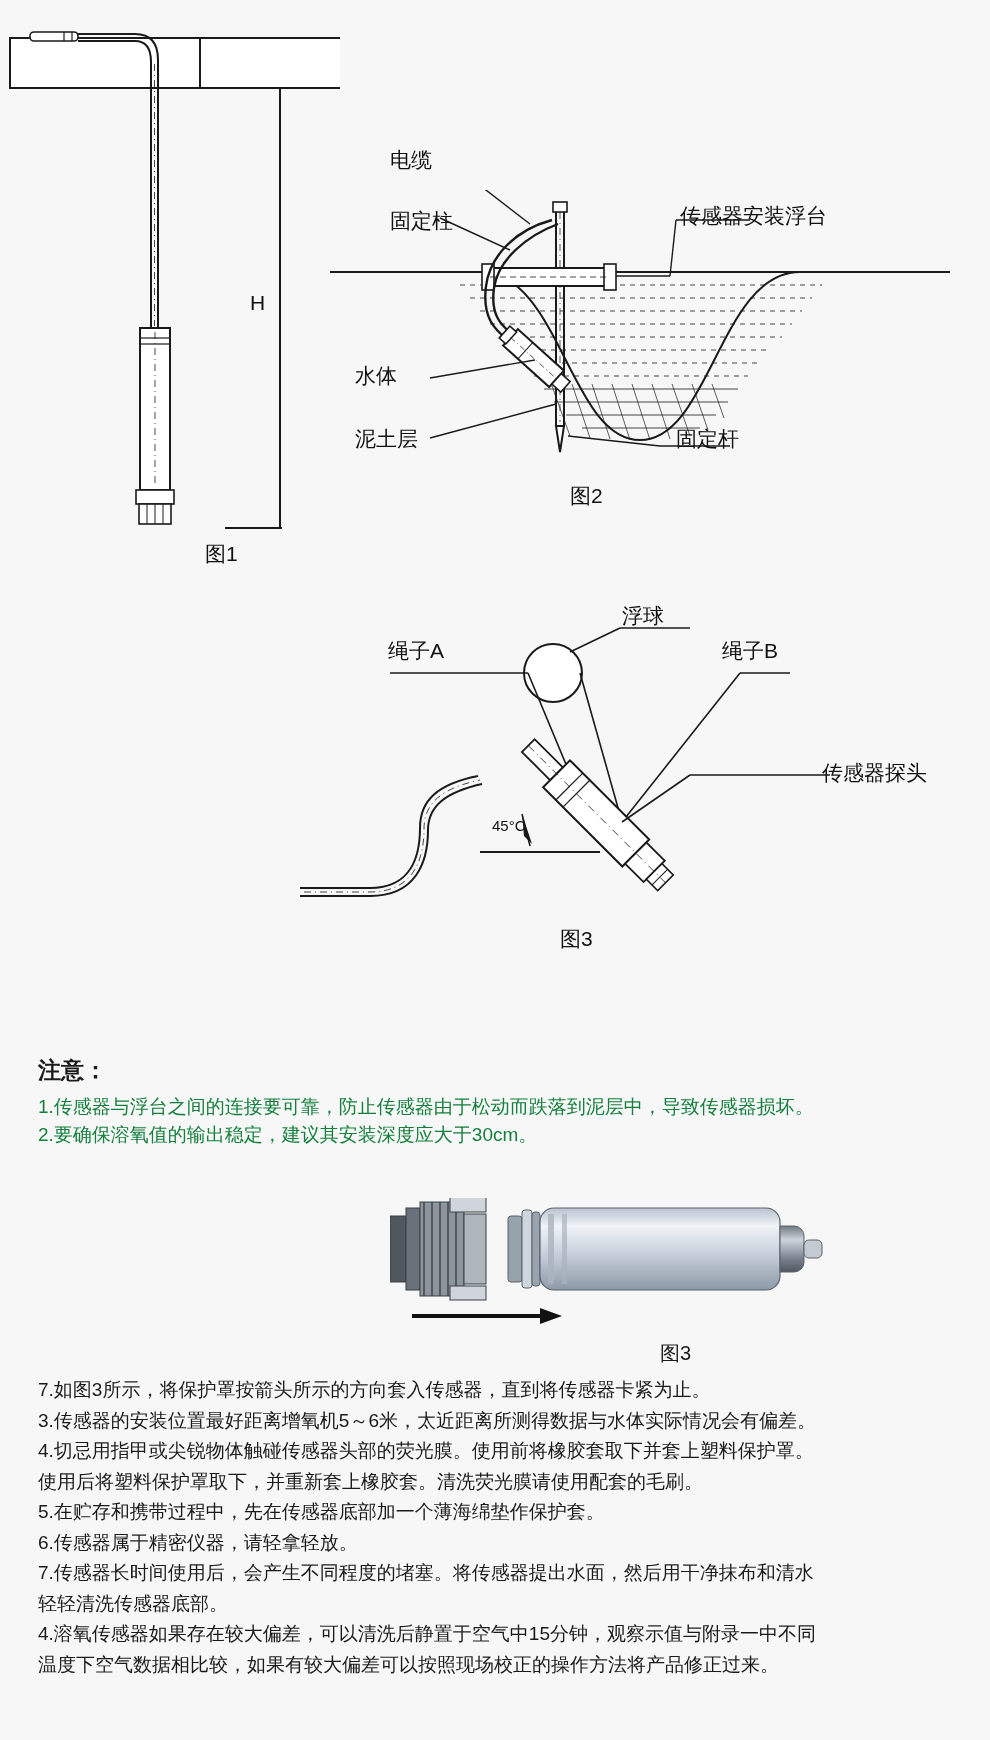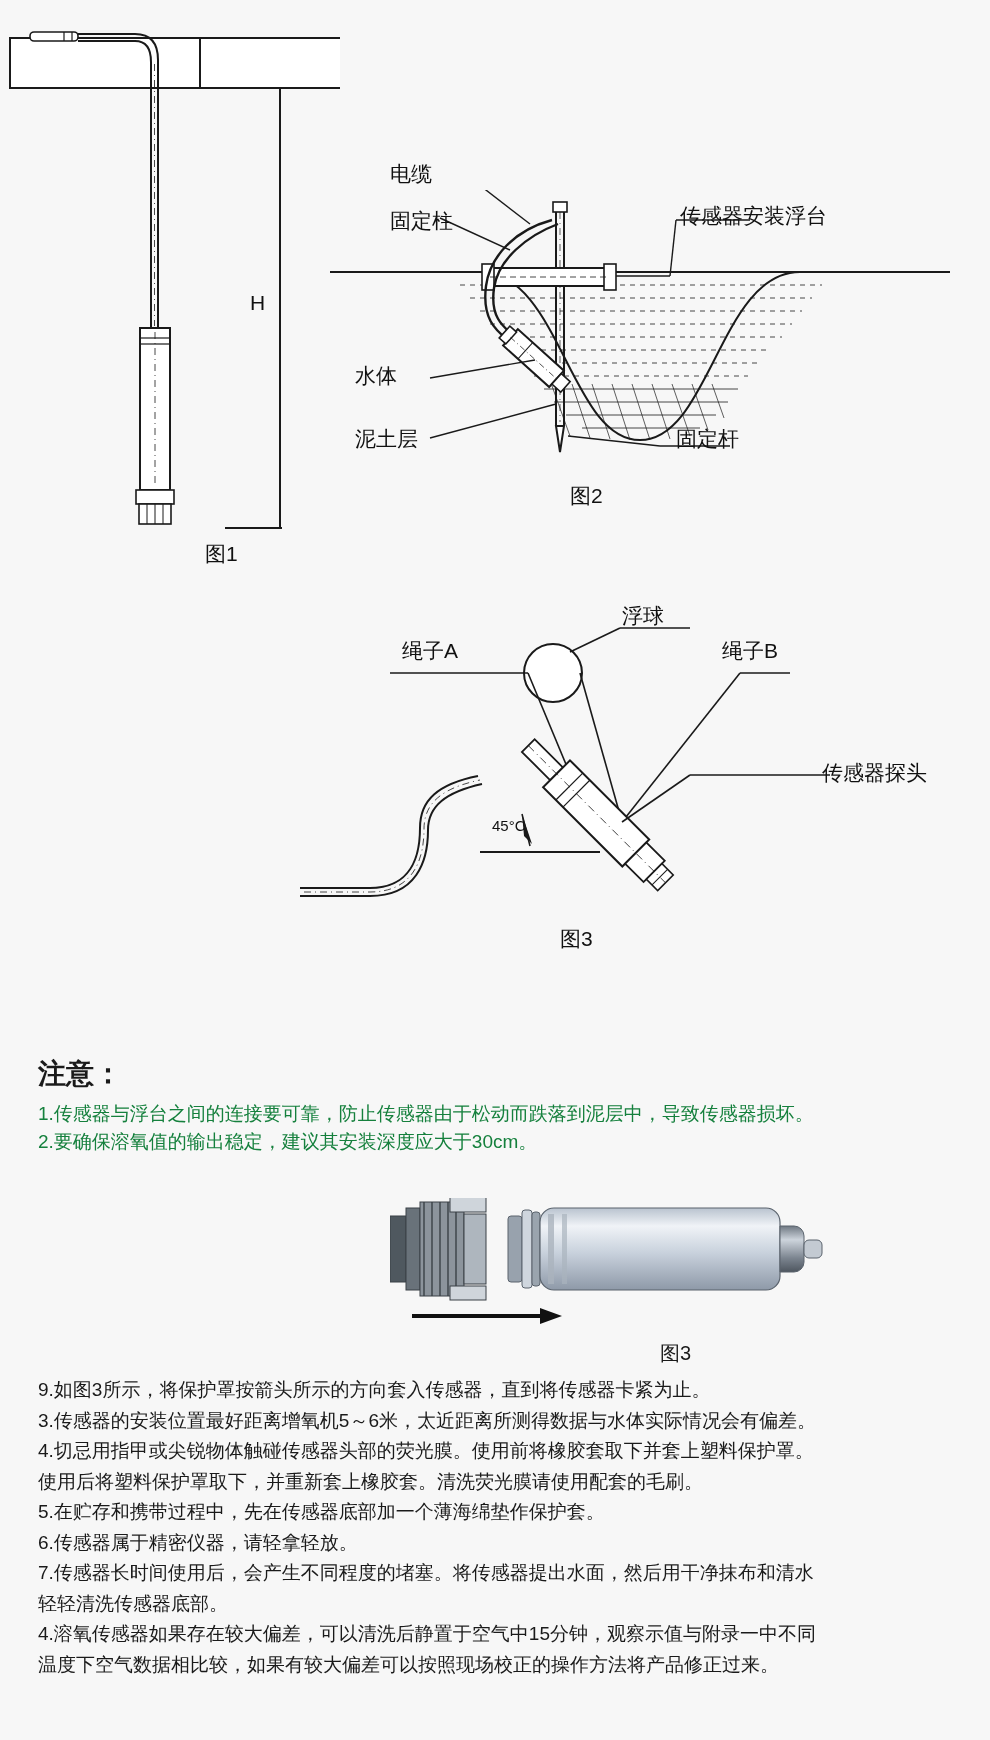--- a/index.html
+++ b/index.html
@@ -36,21 +36,21 @@
   svg { display: block; }
 
   
   .notes {
     position: absolute;
     left: 38px;
     top: 1055px;
     width: 920px;
   }
   .notes-title {
-    font-size: 28px;
+    font-size: 23px;
     font-weight: bold;
     margin-bottom: 7px;
   }
   .notes-line {
     font-size: 19px;
     line-height: 1.45;
     color: #15803d;
   }
   .usage {
     position: absolute;
@@ -197,21 +197,21 @@
 
       <line x1="100" y1="188" x2="205" y2="170" stroke="#1a1a1a" stroke-width="1.4"></line>
 
       <line x1="100" y1="248" x2="226" y2="214" stroke="#1a1a1a" stroke-width="1.4"></line>
 
       <line x1="238" y1="246" x2="330" y2="256" stroke="#1a1a1a" stroke-width="1.4"></line>
       <line x1="330" y1="256" x2="400" y2="256" stroke="#1a1a1a" stroke-width="1.4"></line>
     </svg>
   </div>
 
-  <div class="abs lbl" style="left:390px; top:163px;">电缆</div>
+  <div class="abs lbl" style="left:390px; top:149px;">电缆</div>
   <div class="abs lbl" style="left:390px; top:210px;">固定柱</div>
   <div class="abs lbl" style="left:680px; top:205px;">传感器安装浮台</div>
   <div class="abs lbl" style="left:355px; top:365px;">水体</div>
   <div class="abs lbl" style="left:355px; top:428px;">泥土层</div>
   <div class="abs lbl" style="left:676px; top:415px;margin-top:13px;">固定杆</div>
   <div class="abs caption" style="left:570px; top:482px;">图2</div>
 
   <div class="abs" style="left:270px; top:600px;">
     <svg width="680" height="310" viewBox="0 0 680 310">
 
@@ -244,21 +244,21 @@
 
       <line x1="210" y1="252" x2="330" y2="252" stroke="#1a1a1a" stroke-width="1.8"></line>
       <path d="M252 214 L262 244 L254 236 Z" fill="#1a1a1a"></path>
       <line x1="252" y1="214" x2="260" y2="246" stroke="#1a1a1a" stroke-width="1.6"></line>
 
       <line x1="352" y1="222" x2="420" y2="175" stroke="#1a1a1a" stroke-width="1.6"></line>
       <line x1="420" y1="175" x2="560" y2="175" stroke="#1a1a1a" stroke-width="1.6"></line>
     </svg>
   </div>
 
-  <div class="abs lbl" style="left:388px; top:640px;margin-left:14px;">绳子A</div>
+  <div class="abs lbl" style="left:388px; top:640px;">绳子A</div>
   <div class="abs lbl" style="left:622px; top:605px;">浮球</div>
   <div class="abs lbl" style="left:722px; top:640px;">绳子B</div>
   <div class="abs lbl" style="left:822px; top:762px;">传感器探头</div>
   <div class="abs lbl" style="left:492px; top:818px; font-size:15px;">45°C</div>
   <div class="abs caption" style="left:560px; top:925px;">图3</div>
 
   <div class="notes">
     <div class="notes-title">注意：</div>
     <div class="notes-line">1.传感器与浮台之间的连接要可靠，防止传感器由于松动而跌落到泥层中，导致传感器损坏。</div>
     <div class="notes-line">2.要确保溶氧值的输出稳定，建议其安装深度应大于30cm。</div>
@@ -311,21 +311,21 @@
         <rect x="158" y="16" width="6" height="70" fill="#aab3bd" opacity="0.8"></rect>
         <rect x="172" y="16" width="5" height="70" fill="#aab3bd" opacity="0.7"></rect>
         <path d="M390 28 H404 a10 10 0 0 1 10 10 v26 a10 10 0 0 1 -10 10 H390 Z" fill="url(#capGrad)" stroke="#5a636d" stroke-width="1"></path>
         <rect x="414" y="42" width="18" height="18" rx="5" fill="#c3cad2" stroke="#5a636d" stroke-width="1"></rect>
       </g>
     </svg>
   </div>
   <div class="fig3b-caption">图3</div>
 
   <div class="usage-rest">
-    <div class="usage-line">9.如图3所示，将保护罩按箭头所示的方向套入传感器，直到将传感器卡紧为止。</div>
+    <div class="usage-line">7.如图3所示，将保护罩按箭头所示的方向套入传感器，直到将传感器卡紧为止。</div>
     <div class="usage-line">3.传感器的安装位置最好距离增氧机5～6米，太近距离所测得数据与水体实际情况会有偏差。</div>
     <div class="usage-line">4.切忌用指甲或尖锐物体触碰传感器头部的荧光膜。使用前将橡胶套取下并套上塑料保护罩。</div>
     <div class="usage-line">使用后将塑料保护罩取下，并重新套上橡胶套。清洗荧光膜请使用配套的毛刷。</div>
     <div class="usage-line">5.在贮存和携带过程中，先在传感器底部加一个薄海绵垫作保护套。</div>
     <div class="usage-line">6.传感器属于精密仪器，请轻拿轻放。</div>
     <div class="usage-line">7.传感器长时间使用后，会产生不同程度的堵塞。将传感器提出水面，然后用干净抹布和清水</div>
     <div class="usage-line">轻轻清洗传感器底部。</div>
     <div class="usage-line">4.溶氧传感器如果存在较大偏差，可以清洗后静置于空气中15分钟，观察示值与附录一中不同</div>
     <div class="usage-line">温度下空气数据相比较，如果有较大偏差可以按照现场校正的操作方法将产品修正过来。</div>
   </div>

